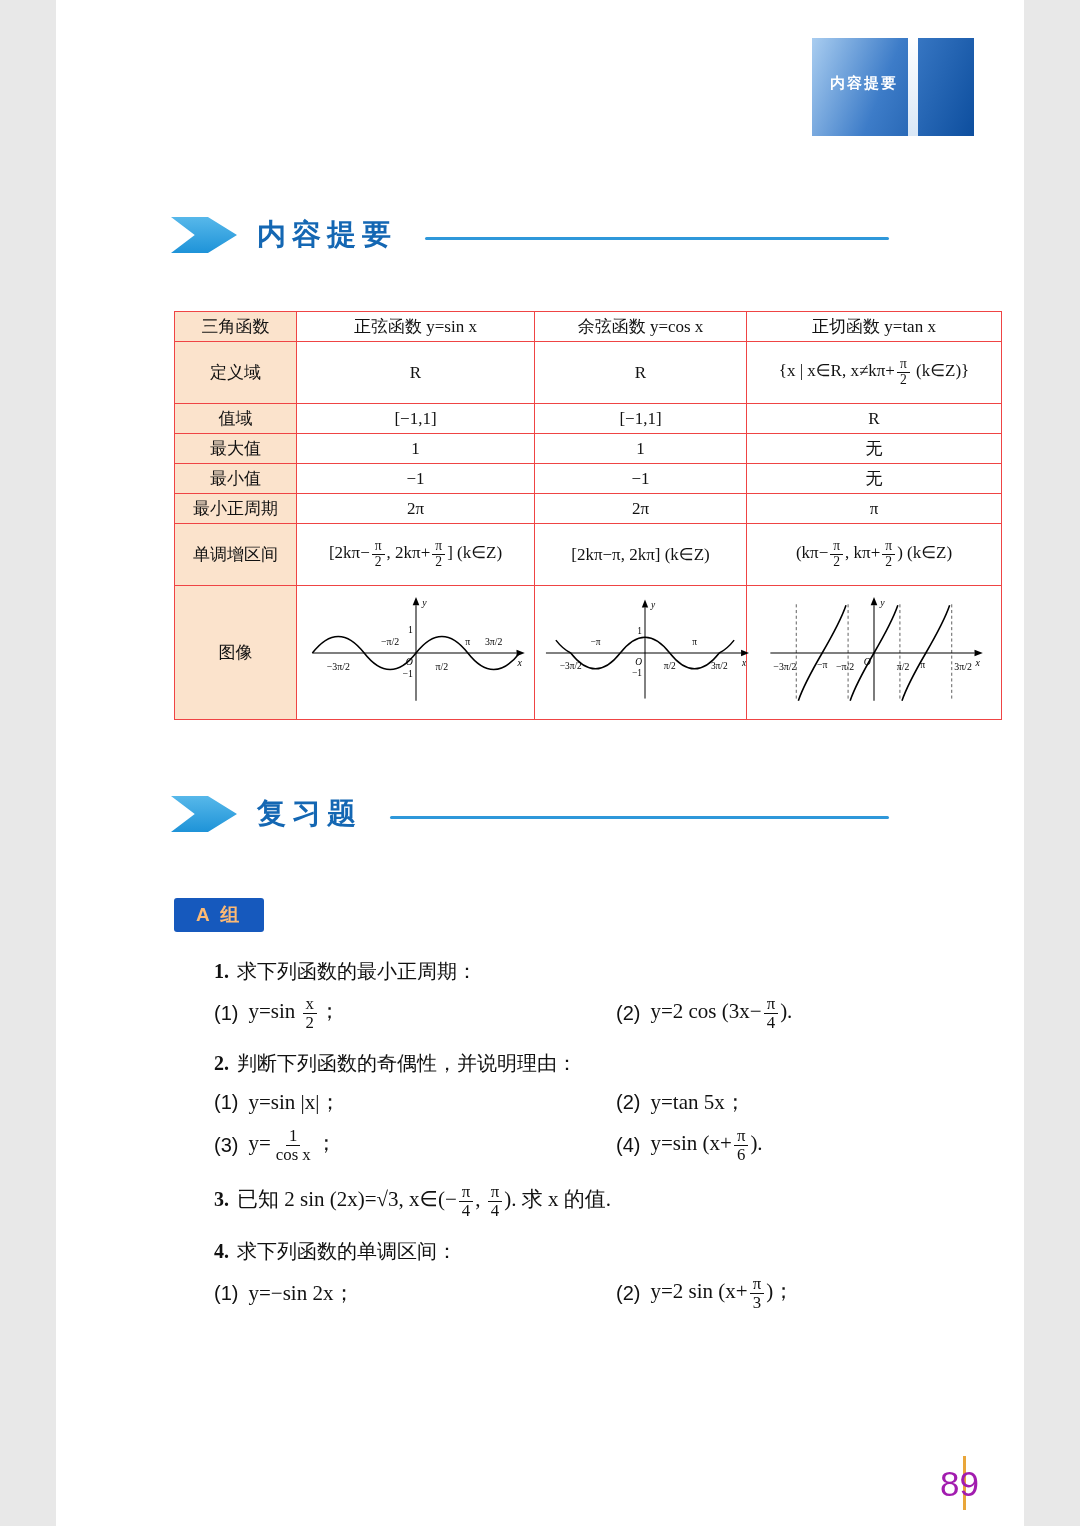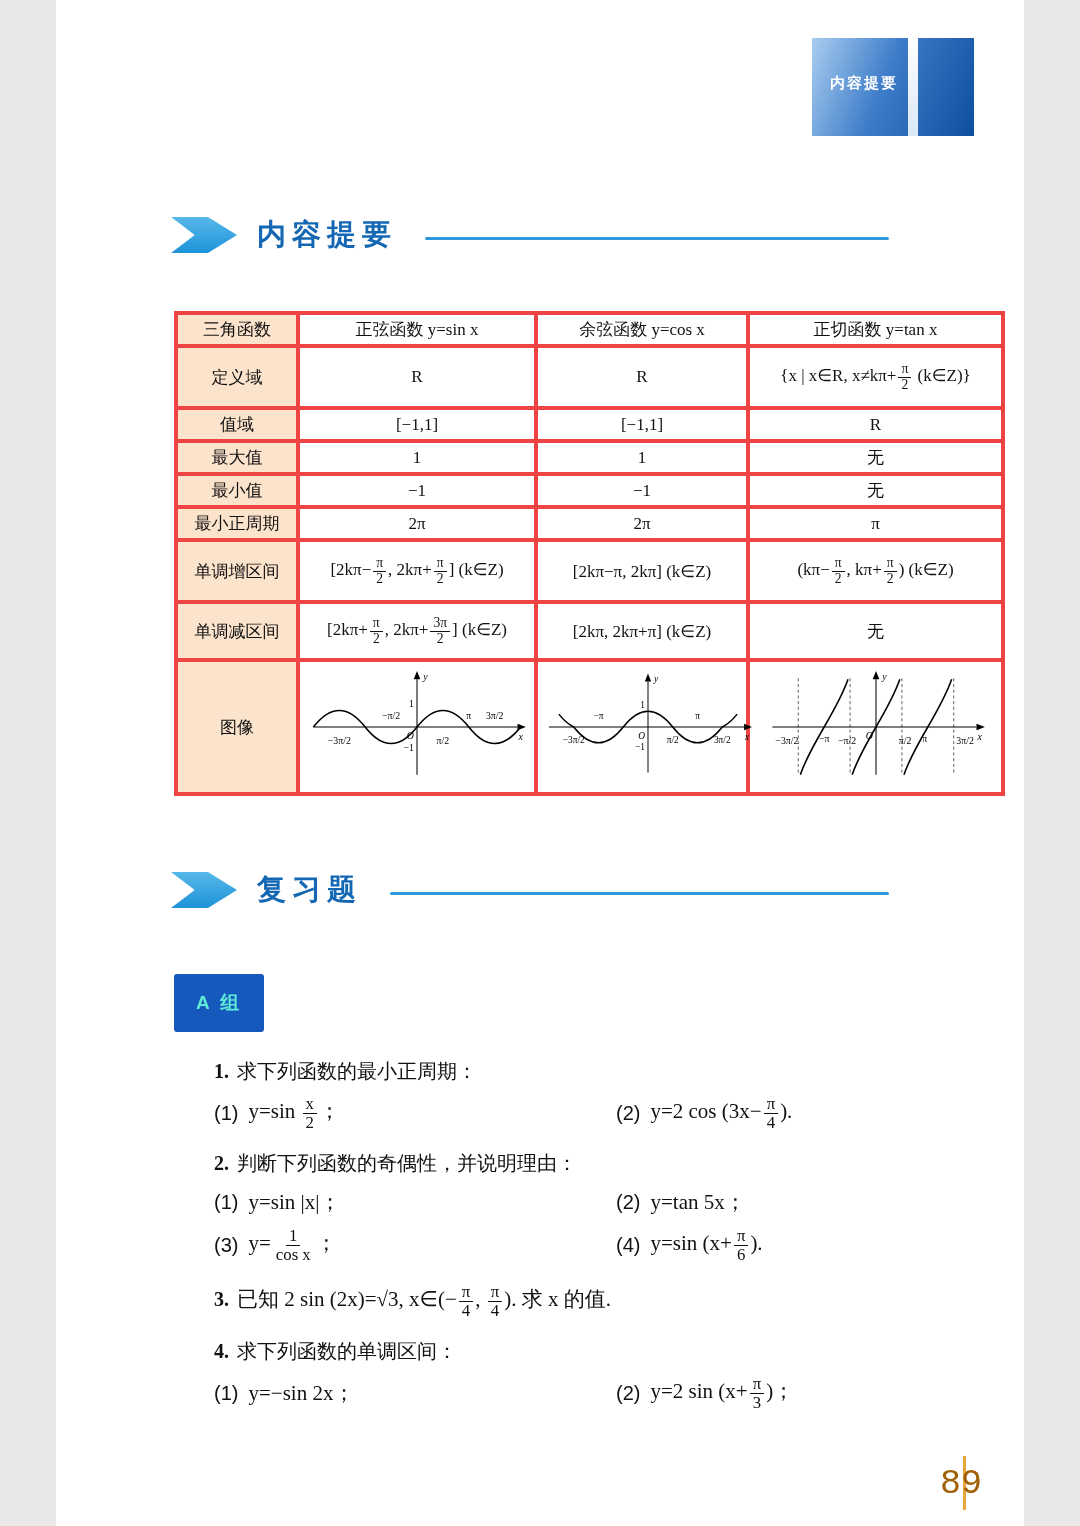--- a/index.html
+++ b/index.html
@@ -20,21 +20,21 @@
   .sec2{margin:74px 135px 0 115px;justify-content:space-between;}
   .sec-arrow{width:66px;height:36px;flex:none;
     background:linear-gradient(180deg,#57b8ea,#1e93d8);
     clip-path:polygon(0 0,56% 0,100% 50%,56% 100%,0 100%,36% 50%);}
   .sec-title{margin-left:20px;font-size:29px;font-weight:bold;color:#1467b3;letter-spacing:6px;}
   .sec-rule{flex:1;height:3px;background:#2f98da;margin-left:28px;margin-top:6px;border-radius:2px;}
 
   
   .tablewrap{margin:56px 135px 0 118px;}
   table.tbl{width:100%;border-collapse:collapse;table-layout:fixed;}
-  .tbl th,.tbl td{border:4px solid #ef4444;text-align:center;vertical-align:middle;
+  .tbl th,.tbl td{border:1px solid #ef4444;text-align:center;vertical-align:middle;
     padding:3px 6px;font-weight:normal;font-size:17px;}
   .tbl .lab{background:#fbe3cc;font-family:"Liberation Sans",sans-serif;}
   .mt{font-family:Liberation Serif, serif;margin-top:33px;}
   .bold{font-weight:bold;}
   .r-head{height:30px;}
   .r-dom{height:62px;}
   .r-small{height:26px;}
   .r-par{height:32px;}
   .r-inc{height:62px;}
   .r-dec{height:58px;}
@@ -51,35 +51,35 @@
   .ax{stroke:#000;stroke-width:1;fill:none;}
   .axf{fill:#000;}
   .curve{stroke:#000;stroke-width:1.5;fill:none;}
   .asym{stroke:#555;stroke-width:0.9;stroke-dasharray:3 2.5;fill:none;}
   .gl{font-size:9.5px;font-family:"Liberation Serif",serif;fill:#000;}
   .gi{font-style:italic;}
   .mid{text-anchor:middle;}
   .end{text-anchor:end;}
 
   
-  .badge{display:inline-block;margin:64px 0 0 118px;background:#1659bd;color:#5eead4;
-    font-weight:bold;font-size:19px;padding:16px 22px;border-radius:3px;letter-spacing:3px;}
+  .badge{display:inline-block;margin:64px 0 0 118px;background:#1659bd;color:#fdba74;
+    font-weight:bold;font-size:19px;padding:4px 22px;border-radius:3px;letter-spacing:3px;}
   .problems{margin:26px 125px 0 158px;font-size:20px;}
   .p-head{margin:18px 0 4px;}
   .p-head .pno{font-family:"Liberation Serif",serif;font-weight:bold;margin-right:8px;}
   .p-row{display:flex;align-items:center;margin:10px 0;}
   .p-item{display:flex;align-items:center;min-height:30px;}
   .p-item.left{width:402px;flex:none;}
   .p-no{margin-right:10px;}
   .fm{font-family:"Liberation Serif",serif;font-size:21px;}
 
   
   .pageno-rule{position:absolute;left:907px;bottom:16px;width:3px;height:54px;background:#e9a63a;}
-  .pageno{position:absolute;left:884px;bottom:22px;font-size:35px;color:#a16207;
-    font-family:Liberation Mono, monospace;}
+  .pageno{position:absolute;left:884px;bottom:22px;font-size:35px;color:#a21caf;
+    font-family:Liberation Sans, sans-serif;}
 </style>
 </head>
 <body>
 
 <div class="page">
 
   
   <div class="corner-tab">
     <div class="corner-strip"></div>
     <div class="corner-label">内容提要</div>
@@ -151,32 +151,20 @@
                 <span class="den">2</span>
               </span>] (k∈Z)</td>
         <td class="mt">[2kπ−π, 2kπ] (k∈Z)</td>
         <td class="mt">(kπ−<span class="frac">
                 <span class="num">π</span>
                 <span class="den">2</span>
               </span>, kπ+<span class="frac">
                 <span class="num">π</span>
                 <span class="den">2</span>
               </span>) (k∈Z)</td>
-      </tr>
-      <tr class="r-dec">
-        <th class="lab">单调减区间</th>
-        <td class="mt">[2kπ+<span class="frac">
-                <span class="num">π</span>
-                <span class="den">2</span>
-              </span>, 2kπ+<span class="frac">
-                <span class="num">3π</span>
-                <span class="den">2</span>
-              </span>] (k∈Z)</td>
-        <td class="mt">[2kπ, 2kπ+π] (k∈Z)</td>
-        <td>无</td>
       </tr>
       <tr class="r-g">
         <th class="lab">图像</th>
 
         <td>
           <svg class="gsvg" viewBox="-105 -55 210 110" width="218" height="114">
             <line class="ax" x1="-100" y1="0" x2="97" y2="0"></line>
             <polygon class="axf" points="97,-3.2 105,0 97,3.2"></polygon>
             <line class="ax" x1="0" y1="46" x2="0" y2="-46"></line>
             <polygon class="axf" points="-3.2,-46 0,-54 3.2,-46"></polygon>

